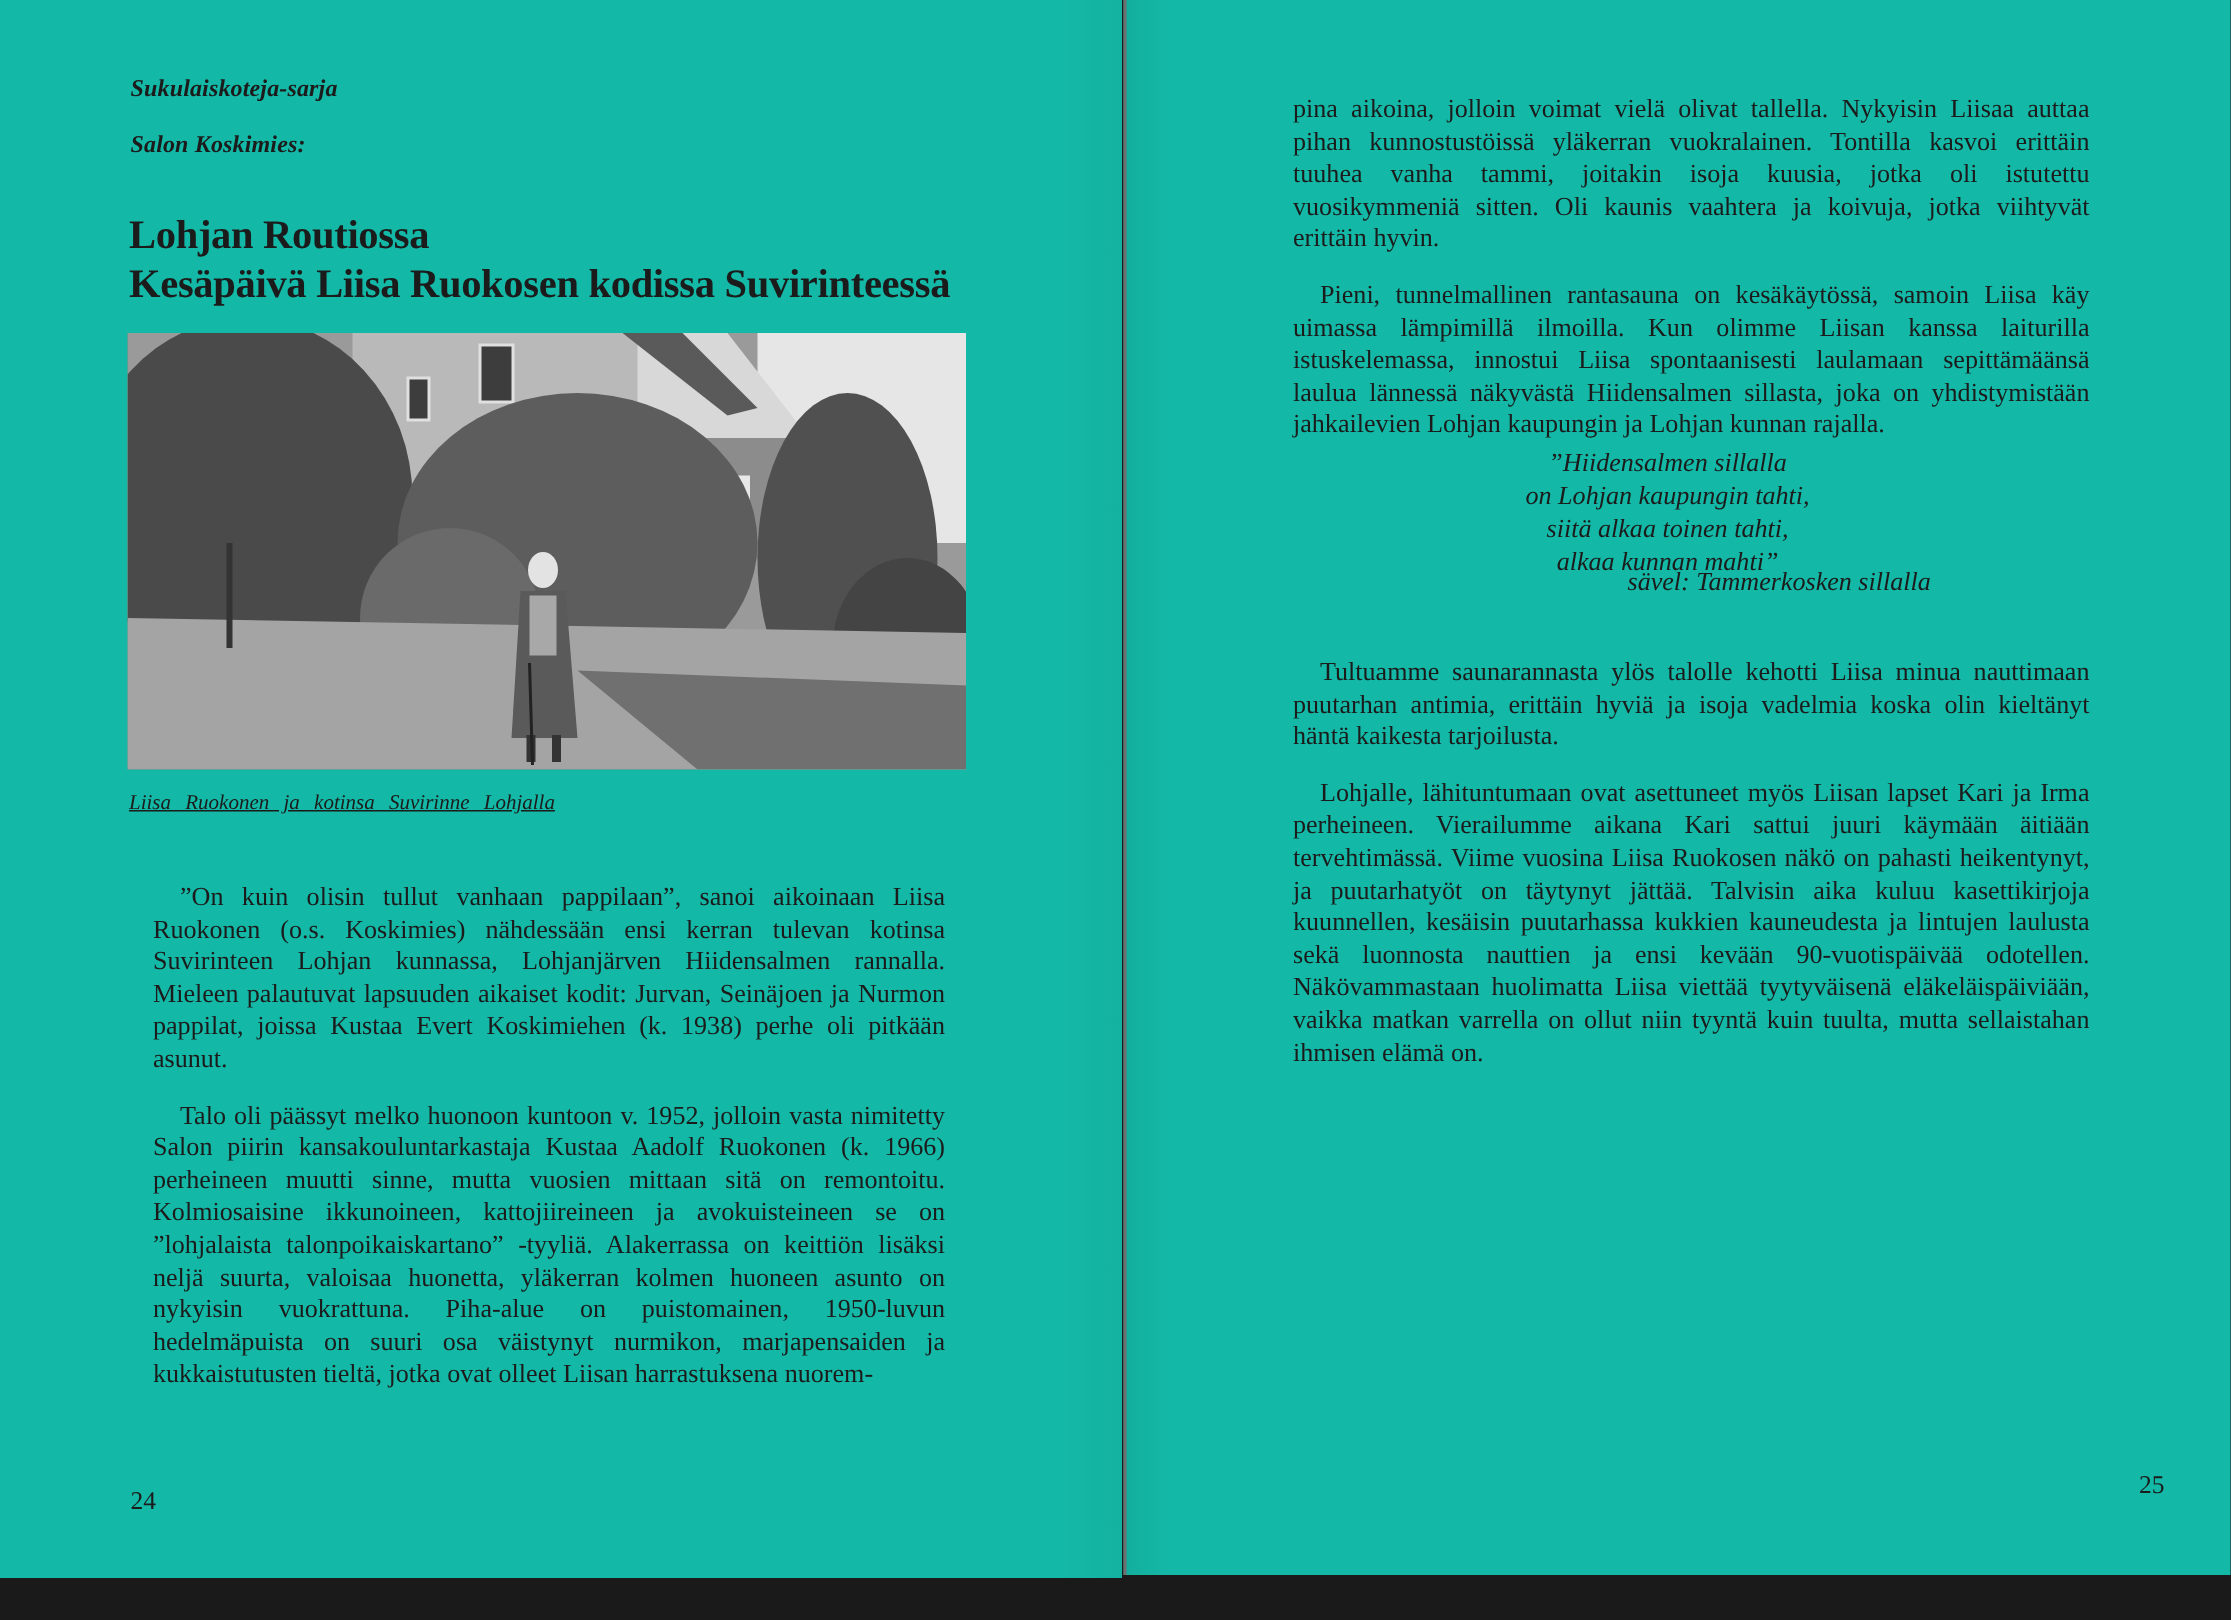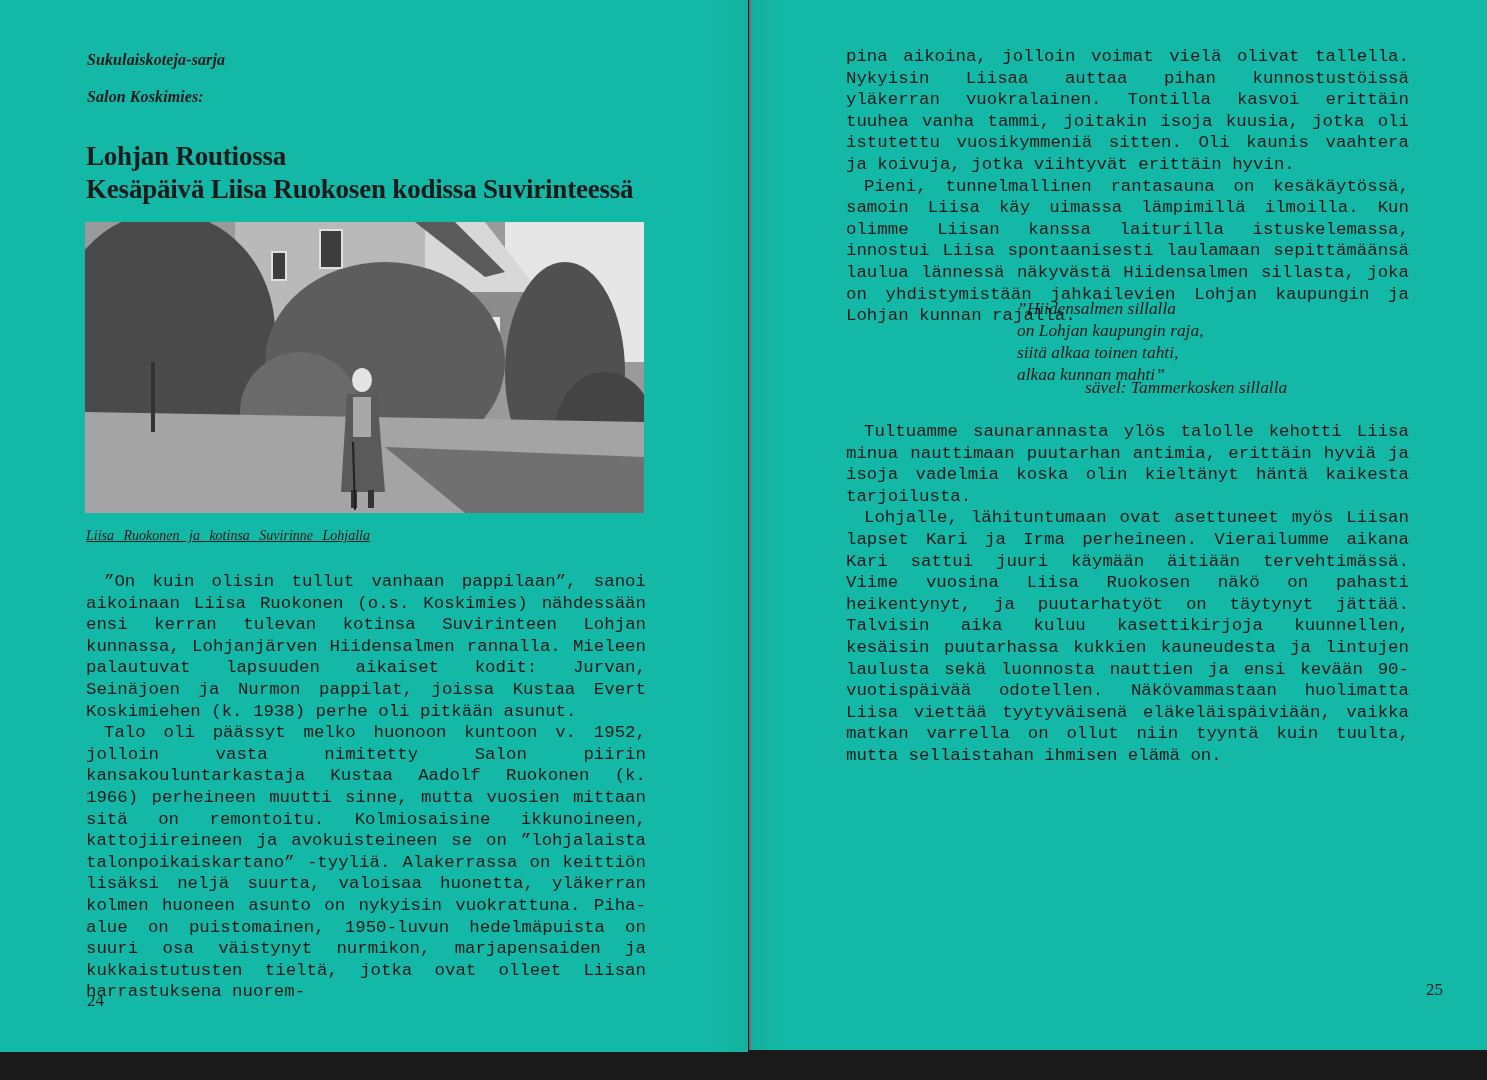--- a/index.html
+++ b/index.html
@@ -39,30 +39,30 @@
 
   .caption {
     position:absolute; left:86px; top:528px; font-style:italic;
     font-size:14px; word-spacing:6px;text-decoration:underline;
   }
 
   .body-text {
     position:absolute; font-size:17.4px; line-height:21.6px;
     text-align:justify; hyphens:manual;
   }
-  .body-text p { margin:0; text-indent:18px;font-family:Liberation Mono, monospace; }
+  .body-text p { margin:16px; text-indent:18px; }
   .body-text p.noindent { text-indent:0; }
   .left-text  { left:86px; top:571px; width:560px; }
   .right-text { left:846px; top:46px; width:563px; }
 
   .poem {
     position:absolute; left:1017px; top:297px; font-style:italic;
     font-size:17.4px; line-height:22px;
   }
-  .poem div { white-space:nowrap; }
+  .poem div { white-space:nowrap;text-align:center; }
   .melody {
     position:absolute; left:1045px; top:377px; font-style:italic; font-size:17.4px;margin-left:40px;
   }
   .right-text2 { left:846px; top:421px; width:563px; }
 
   .pnum { position:absolute; font-size:17px; }
   .pnum.l { left:87px; top:991px; }
   .pnum.r { left:1390px; top:980px;margin-left:36px; }
 </style>
 </head>
@@ -131,21 +131,21 @@
   <div class="gutter-shade-r"></div>
 </div>
 
 <div class="body-text right-text">
   <p class="noindent">pina aikoina, jolloin voimat vielä olivat tallella. Nykyisin Liisaa auttaa pihan kunnostustöissä yläkerran vuokralainen. Tontilla kasvoi erittäin tuuhea vanha tammi, joitakin isoja kuusia, jotka oli istutettu vuosikymmeniä sitten. Oli kaunis vaahtera ja koivuja, jotka viihtyvät erittäin hyvin.</p>
   <p>Pieni, tunnelmallinen rantasauna on kesäkäytössä, samoin Liisa käy uimassa lämpimillä ilmoilla. Kun olimme Liisan kanssa laiturilla istuskelemassa, innostui Liisa spontaanisesti laulamaan sepittämäänsä laulua lännessä näkyvästä Hiidensalmen sillasta, joka on yhdistymistään jahkailevien Lohjan kaupungin ja Lohjan kunnan rajalla.</p>
 </div>
 
 <div class="poem">
   <div>”Hiidensalmen sillalla</div>
-  <div>on Lohjan kaupungin raja,</div>
+  <div>on Lohjan kaupungin tahti,</div>
   <div>siitä alkaa toinen tahti,</div>
   <div>alkaa kunnan mahti”</div>
 </div>
 <div class="melody">sävel: Tammerkosken sillalla</div>
 
 <div class="body-text right-text2">
   <p>Tultuamme saunarannasta ylös talolle kehotti Liisa minua nauttimaan puutarhan antimia, erittäin hyviä ja isoja vadelmia koska olin kieltänyt häntä kaikesta tarjoilusta.</p>
   <p>Lohjalle, lähituntumaan ovat asettuneet myös Liisan lapset Kari ja Irma perheineen. Vierailumme aikana Kari sattui juuri käymään äitiään tervehtimässä. Viime vuosina Liisa Ruokosen näkö on pahasti heikentynyt, ja puutarhatyöt on täytynyt jättää. Talvisin aika kuluu kasettikirjoja kuunnellen, kesäisin puutarhassa kukkien kauneudesta ja lintujen laulusta sekä luonnosta nauttien ja ensi kevään 90-vuotispäivää odotellen. Näkövammastaan huolimatta Liisa viettää tyytyväisenä eläkeläispäiviään, vaikka matkan varrella on ollut niin tyyntä kuin tuulta, mutta sellaistahan ihmisen elämä on.</p>
 </div>
 

